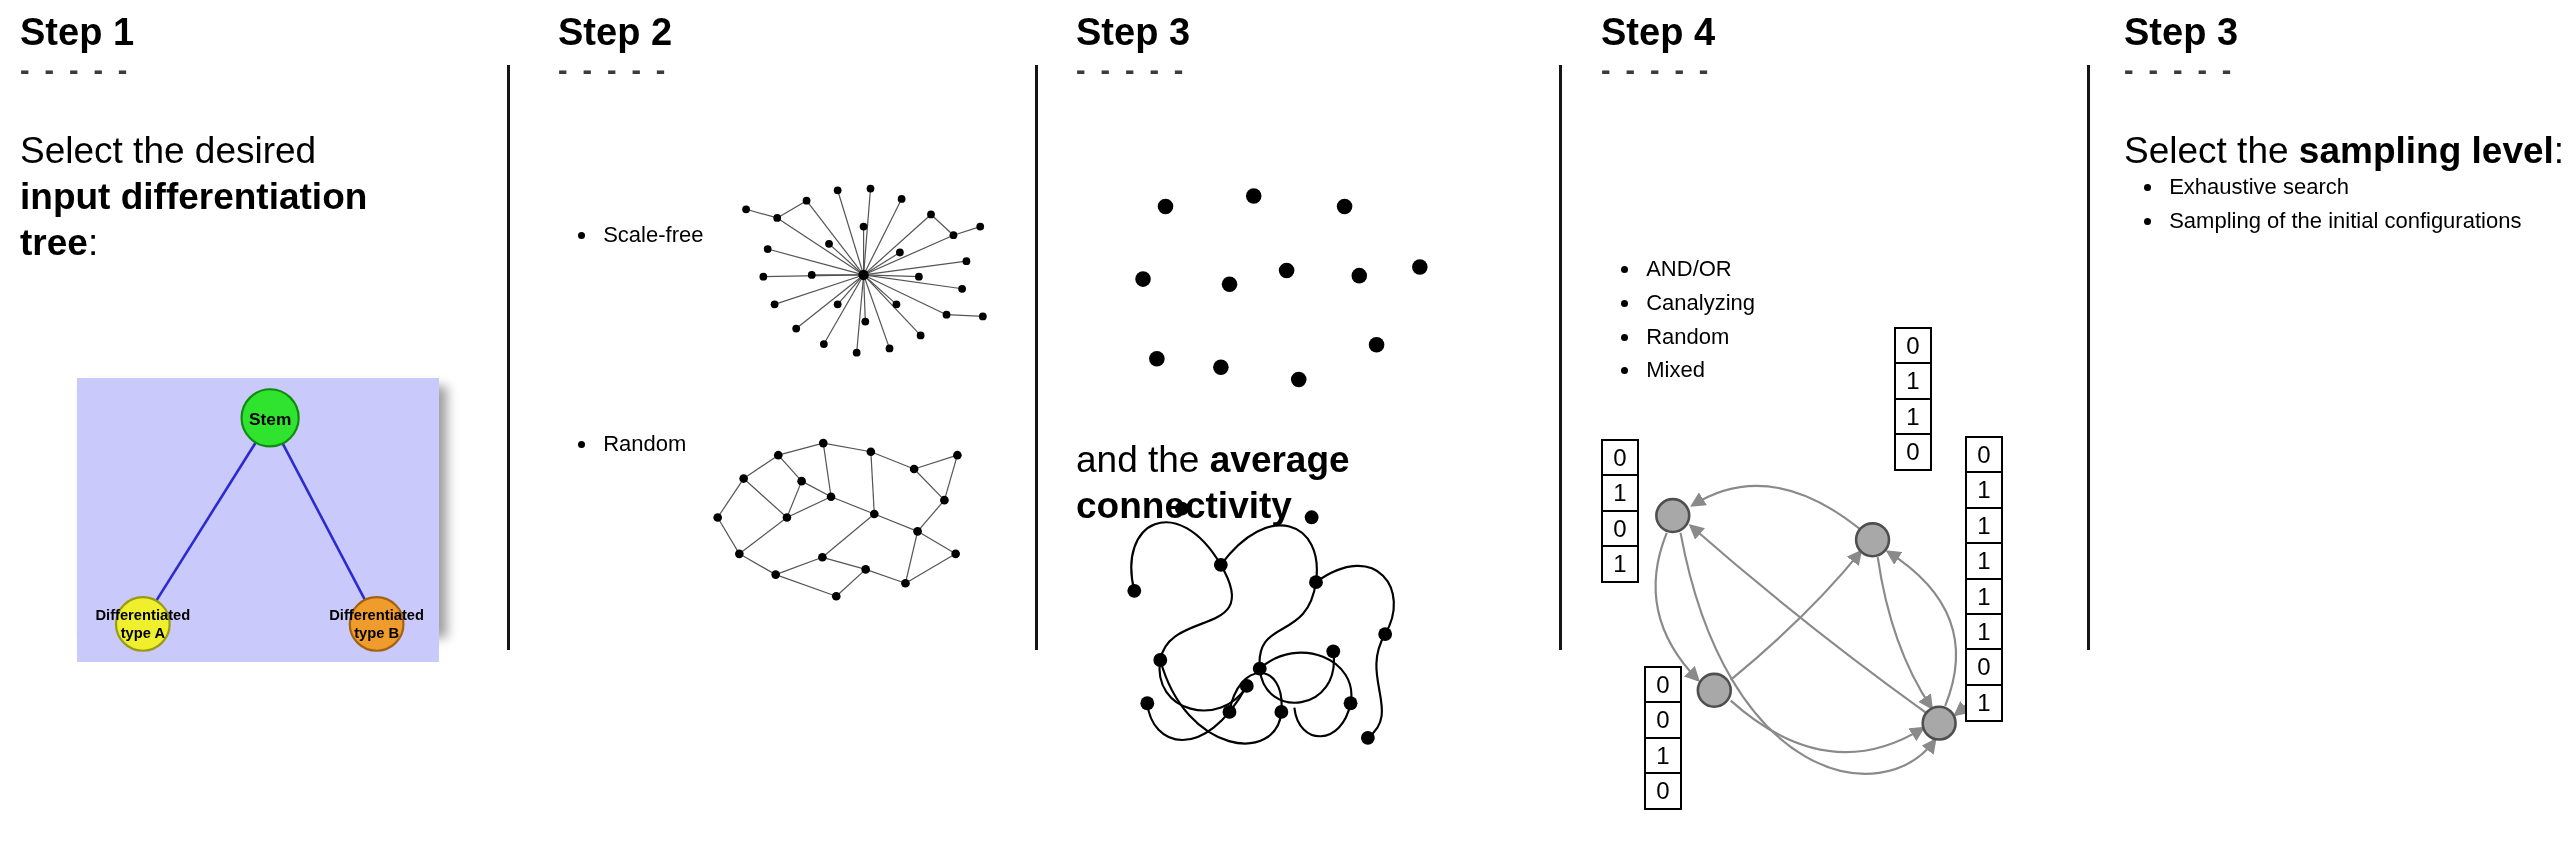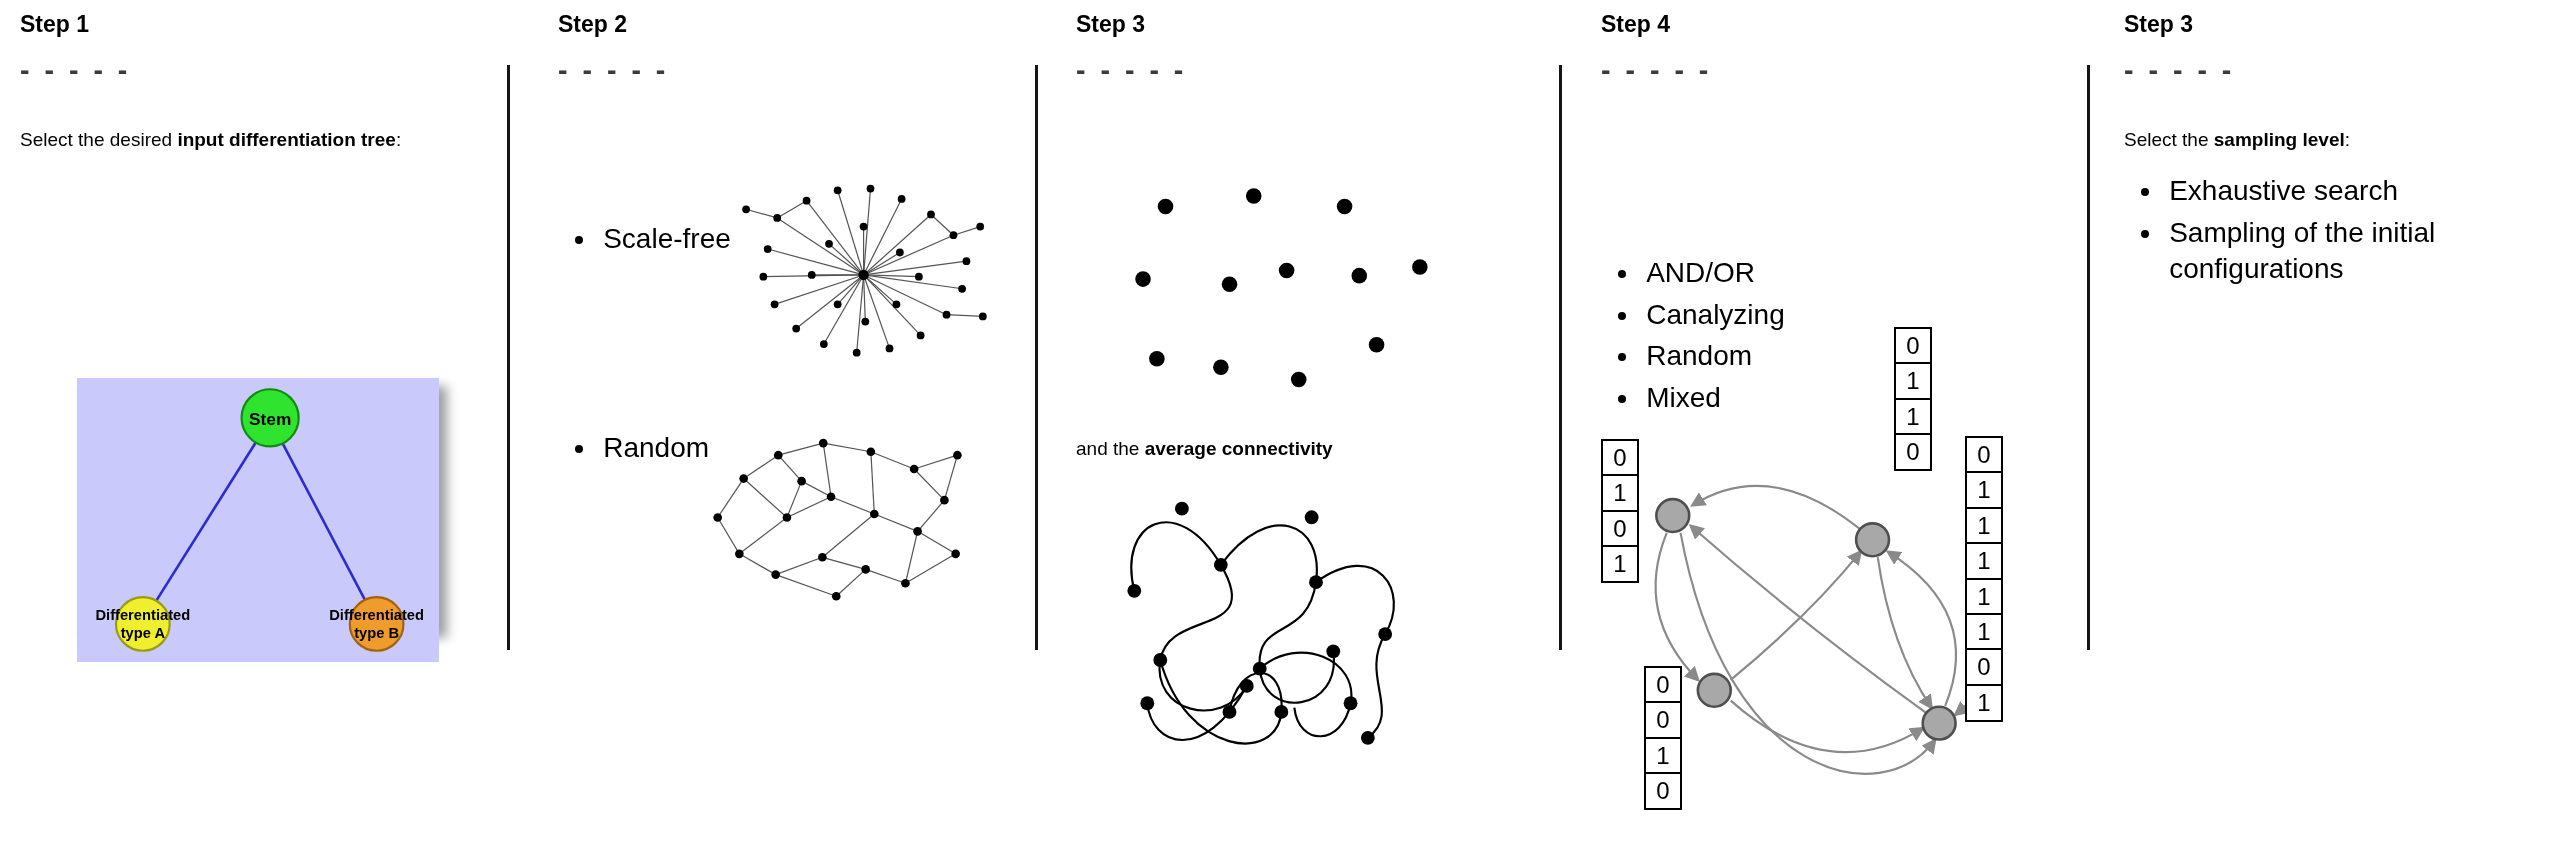--- a/index.html
+++ b/index.html
@@ -1,24 +1,24 @@
 <!DOCTYPE html>
 <html style="font-size:14px"><head>
 <meta charset="utf-8">
 <style>
   * { margin:0; padding:0; box-sizing:border-box; }
   html,body { background:#fff; }
   body { font-family:"Liberation Sans","DejaVu Sans",sans-serif; color:#000; }
   .canvas { position:relative; width:2576px; height:851px; background:#fff; overflow:hidden; }
   .divider { position:absolute; top:65px; height:585px; width:2.6px; background:#151515; }
   .col { position:absolute; top:0; height:851px; }
-  .step-title { position:absolute; top:12px; left:0; font-size:23px; font-weight:bold; line-height:1.1; }
+  .step-title { position:absolute; top:12px; left:0; font-size:38px; font-weight:bold; line-height:1.1; }
   .dashes { position:absolute; top:54px; left:0; font-size:28.6px; font-weight:bold; color:#3b3b3b; letter-spacing:3.5px; white-space:nowrap; }
-  .para { position:absolute; font-size:19px; line-height:1.24; }
-  .blist { position:absolute; font-size:28px; line-height:1.3; list-style:disc outside; padding-left:40px; }
+  .para { position:absolute; font-size:37px; line-height:1.24; }
+  .blist { position:absolute; font-size:22px; line-height:1.3; list-style:disc outside; padding-left:40px; }
   .blist li { padding-left:5.2px; margin-bottom:5.2px; }
   .illus { position:absolute; }
   .tree-box { position:absolute; box-shadow:7.8px 7.8px 10.4px rgba(0,0,0,0.38); }
   .diagram { position:absolute; }
   .diagram > svg { position:absolute; left:0; top:0; }
   .cellcol { position:absolute; display:flex; flex-direction:column; }
   .cell { width:38px; height:38px; border:2.6px solid #000; background:#fff; display:flex;
           align-items:center; justify-content:center; font-size:24px; margin-top:-2.6px; }
   .cell:first-child { margin-top:0; }
 </style>

